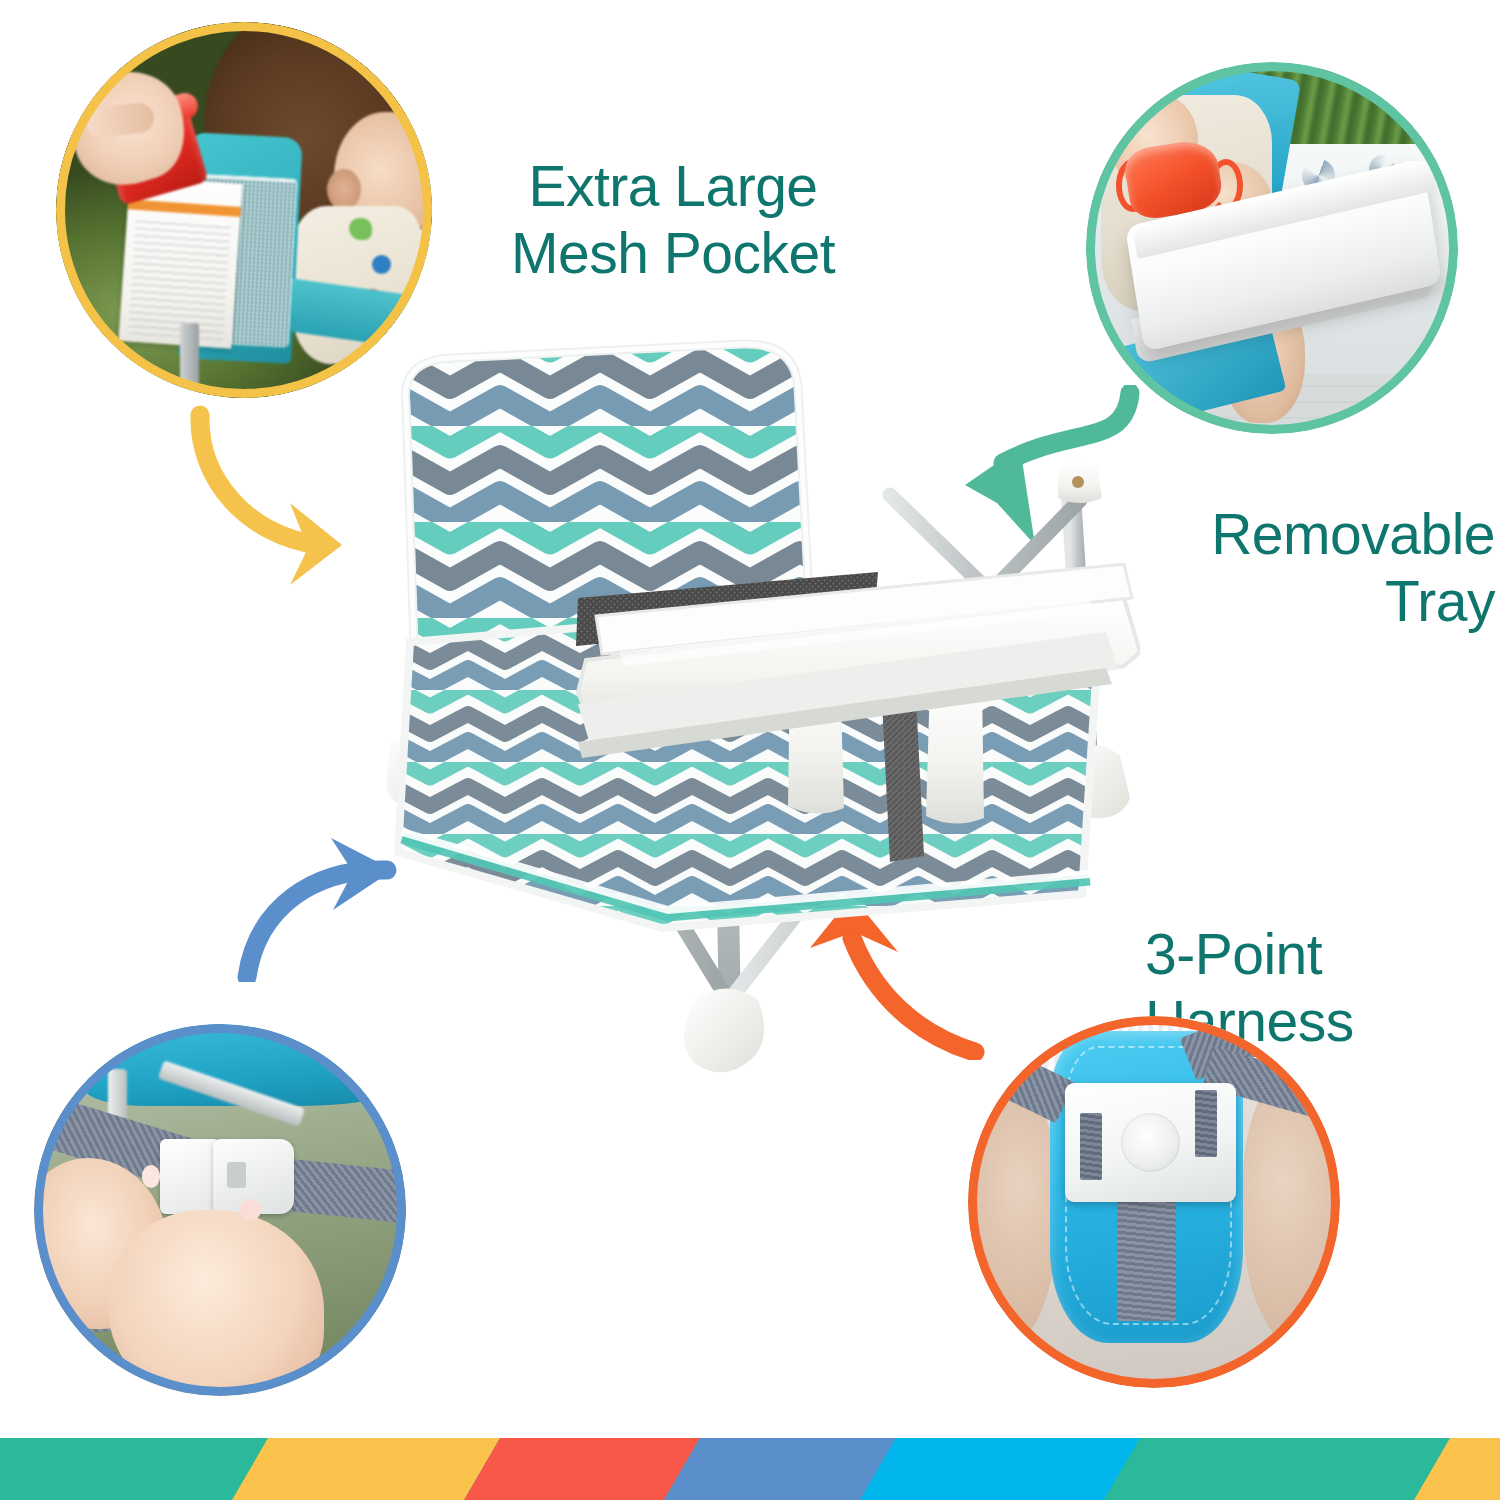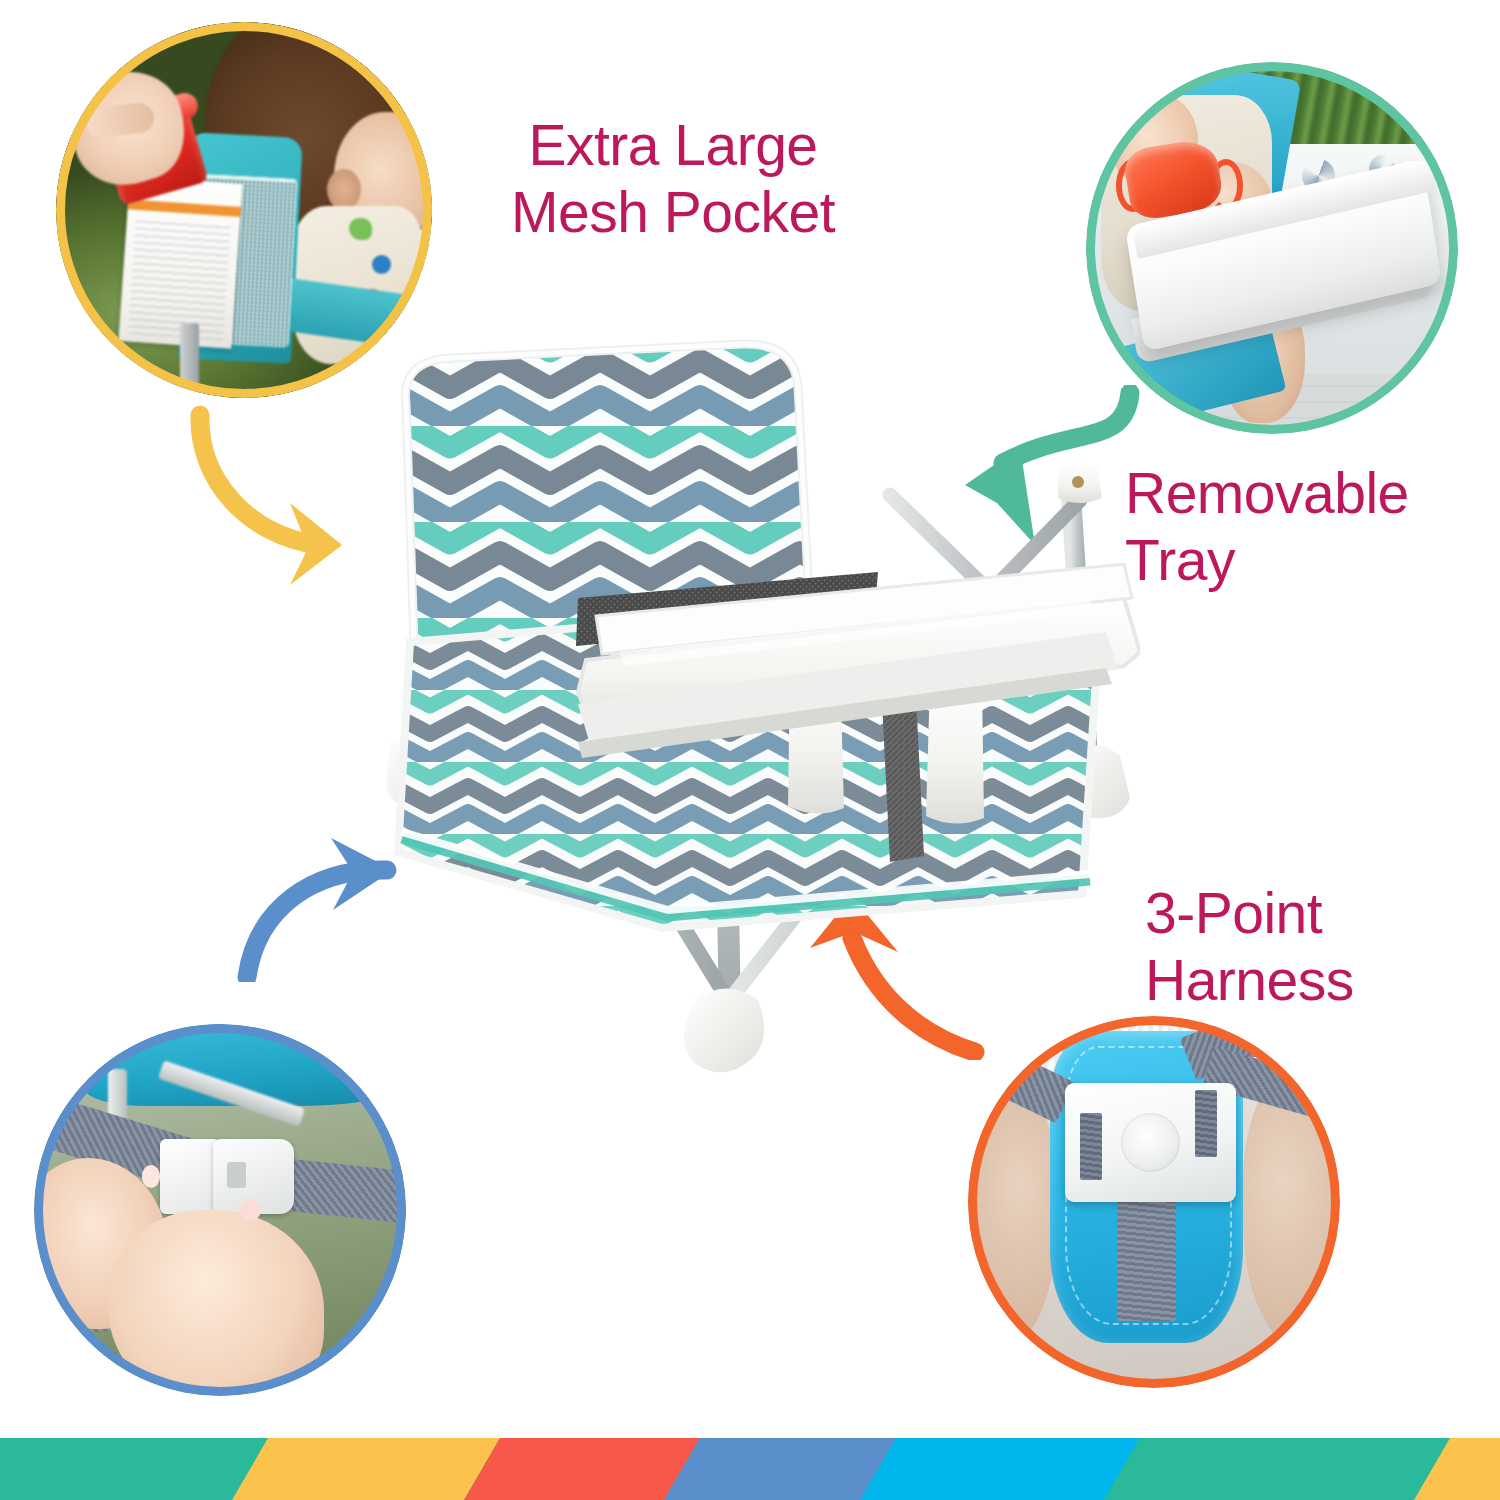--- a/index.html
+++ b/index.html
@@ -5,28 +5,29 @@
   html,body{margin:0;padding:0;}
   body{
     width:1500px;height:1500px;overflow:hidden;background:#ffffff;
     font-family:"Liberation Sans", sans-serif;
     position:relative;
   }
   #stage{position:absolute;inset:0;width:1500px;height:1500px;}
 
   
   .callout{
-    position:absolute;color:#be185d;
+    position:absolute;color:#0f766e;
     font-family:"Liberation Sans", sans-serif;
     font-weight:400;line-height:1.18;
     white-space:pre-line;
     letter-spacing:-0.5px;
+    margin-top:41px;
   }
   #label-mesh{left:463px;top:112px;width:420px;font-size:57px;text-align:center;}
-  #label-tray{left:1125px;top:460px;width:370px;font-size:57px;text-align:left;}
+  #label-tray{left:1125px;top:460px;width:370px;font-size:57px;text-align:right;}
   #label-harness{left:1145px;top:880px;width:340px;font-size:57px;text-align:left;}
   #label-straps{left:374px;top:1258px;width:430px;font-size:57px;text-align:center;}
 
   
   .photo-circle{
     position:absolute;border-radius:50%;overflow:hidden;
     box-sizing:border-box;
   }
   .photo-inner{position:absolute;inset:0;border-radius:50%;overflow:hidden;}
   .ring{position:absolute;inset:0;border-radius:50%;box-sizing:border-box;pointer-events:none;}

